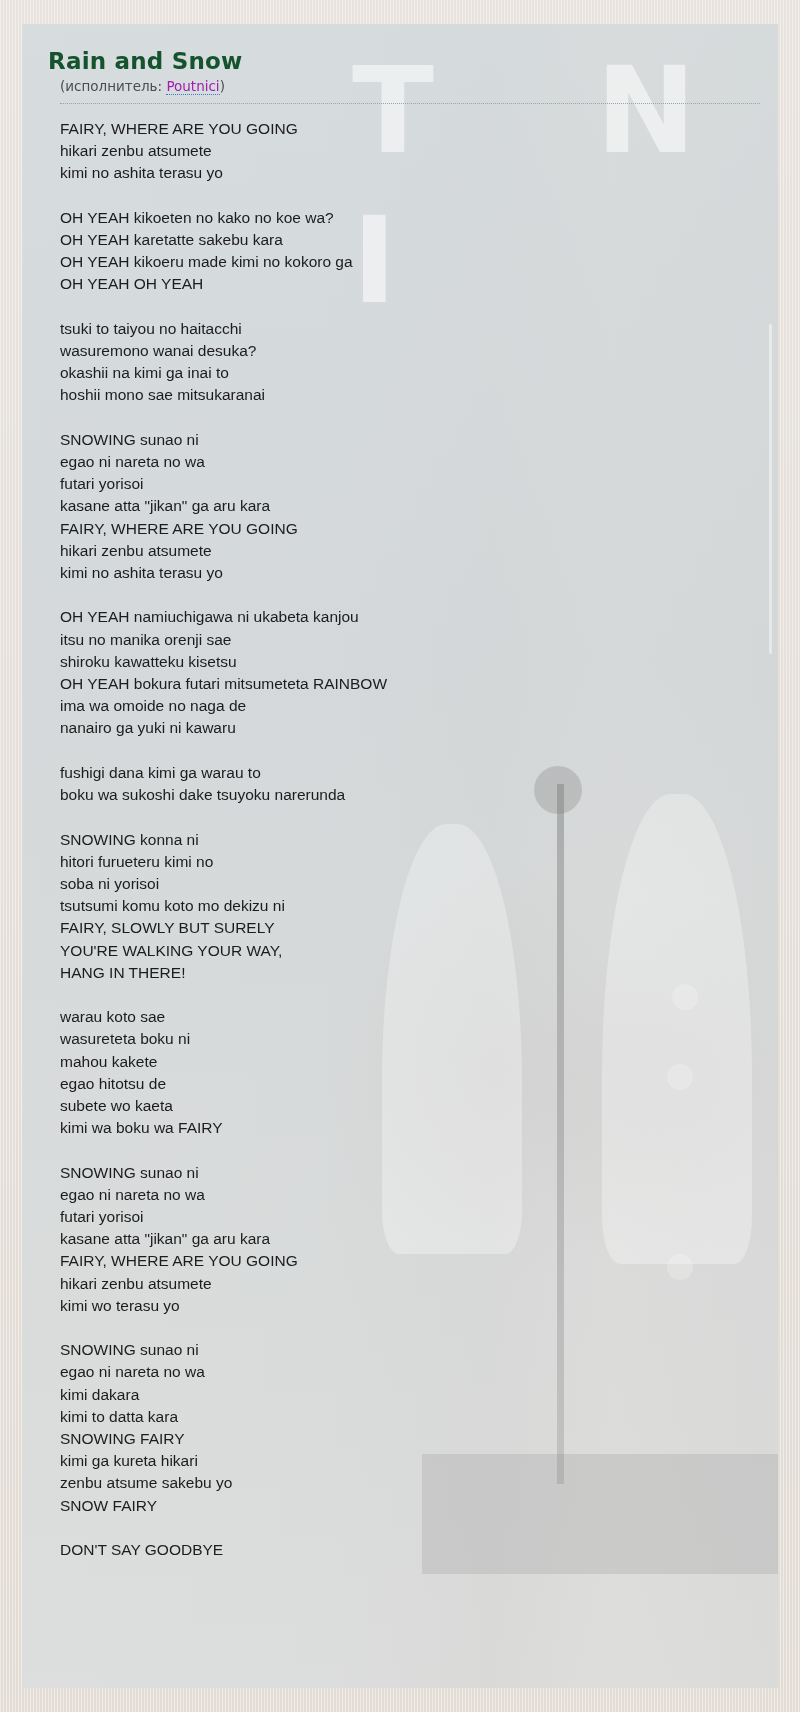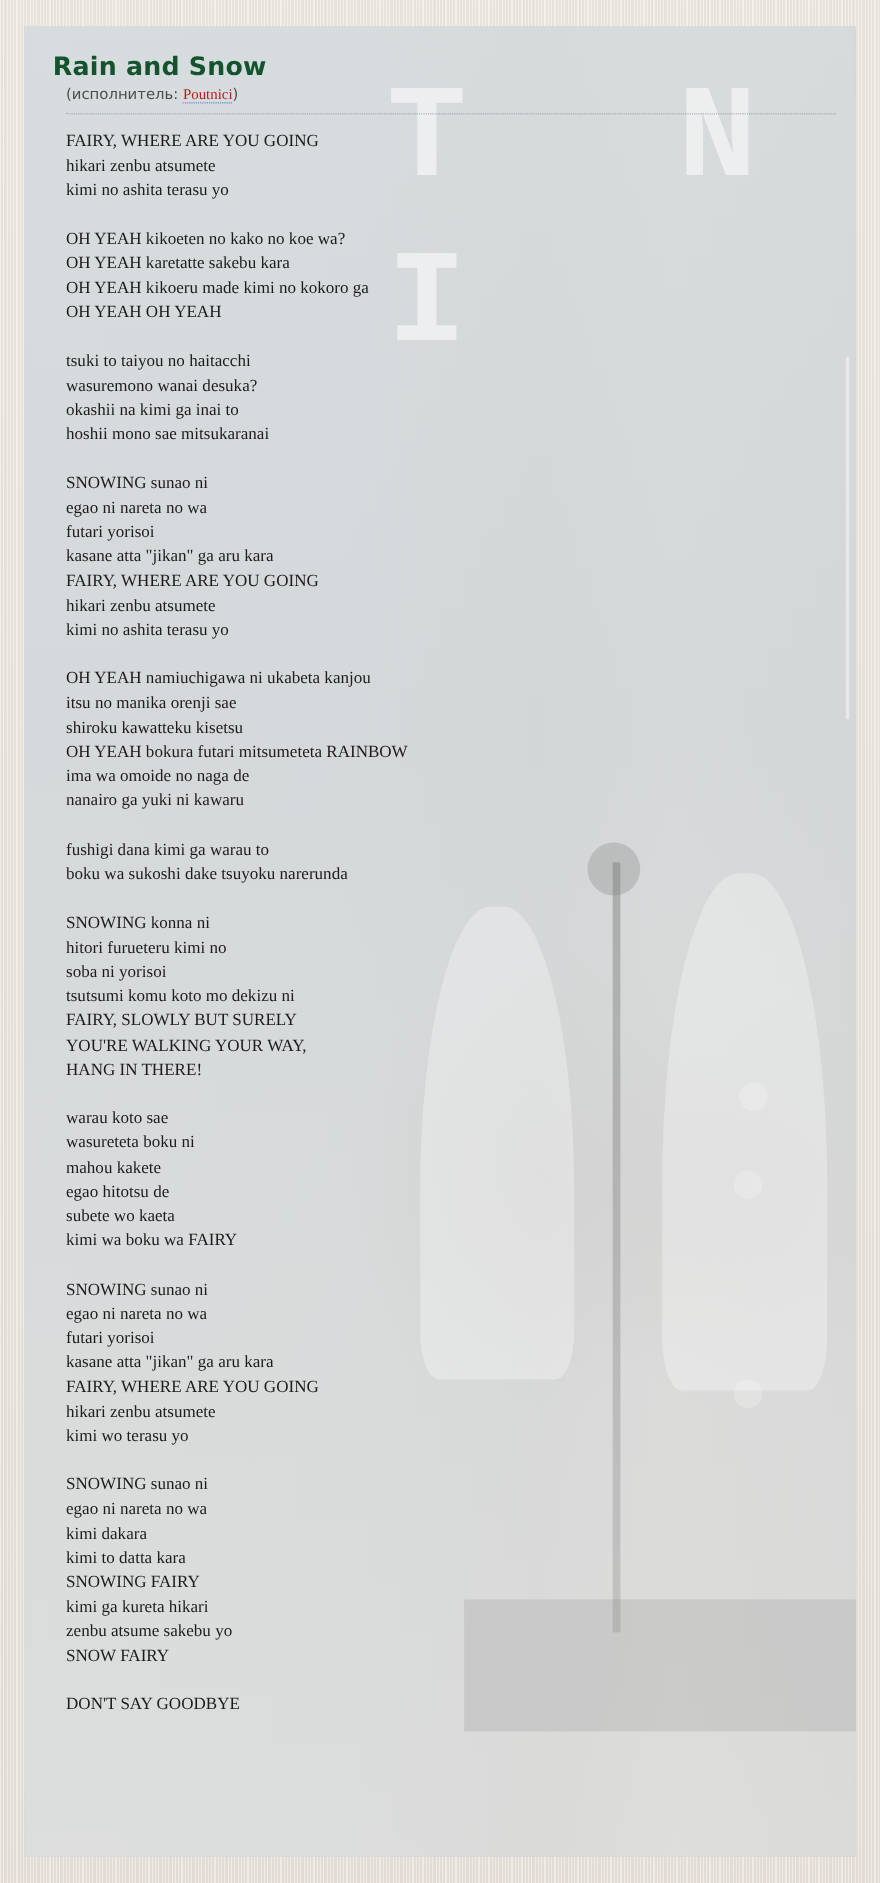--- a/index.html
+++ b/index.html
@@ -51,25 +51,24 @@
   .bg-text {
     position: absolute;
     color: rgba(255,255,255,0.55);
     font-weight: bold;
     letter-spacing: 18px;
     font-family: "DejaVu Sans", "Liberation Sans", sans-serif;
     user-select: none;
   }
   .bg-text.top {
     left: 330px;
-    top: 29px;
+    top: 12px;
     font-size: 120px;
     line-height: 150px;
     letter-spacing: 60px;
-    font-family: Liberation Mono, monospace;
   }
   .bg-text.mid {
     left: 300px;
     top: 322px;
     font-size: 44px;
     letter-spacing: 22px;
   }
   .bg-mic {
     position: absolute;
     left: 535px;
@@ -126,33 +125,32 @@
   .artist-line {
     margin: 0 0 0 20px;
     font-size: 13.5px;
     color: #4c4c4c;
     padding-bottom: 9px;
     border-bottom: 1px dotted #9aa4aa;
     width: 700px;
     box-sizing: border-box;
   }
   .artist-link {
-    color: #b91c1c;
+    color: #a21caf;
     text-decoration: none;
     border-bottom: 1px dotted #3b7fc4;
-    font-family: Liberation Serif, serif;
   }
 
   .lyrics-body {
     margin: 14px 0 0 20px;
     font-size: 15.5px;
     line-height: 22.2px;
     color: #1c1c1c;
     white-space: pre-wrap;
-    font-family: Liberation Serif, serif;
+    font-family: Liberation Sans, sans-serif;
   }
 
   .scroll-hint {
     position: absolute;
     right: 6px;
     top: 300px;
     width: 3px;
     height: 330px;
     background: rgba(255,255,255,0.45);
     border-radius: 2px;

